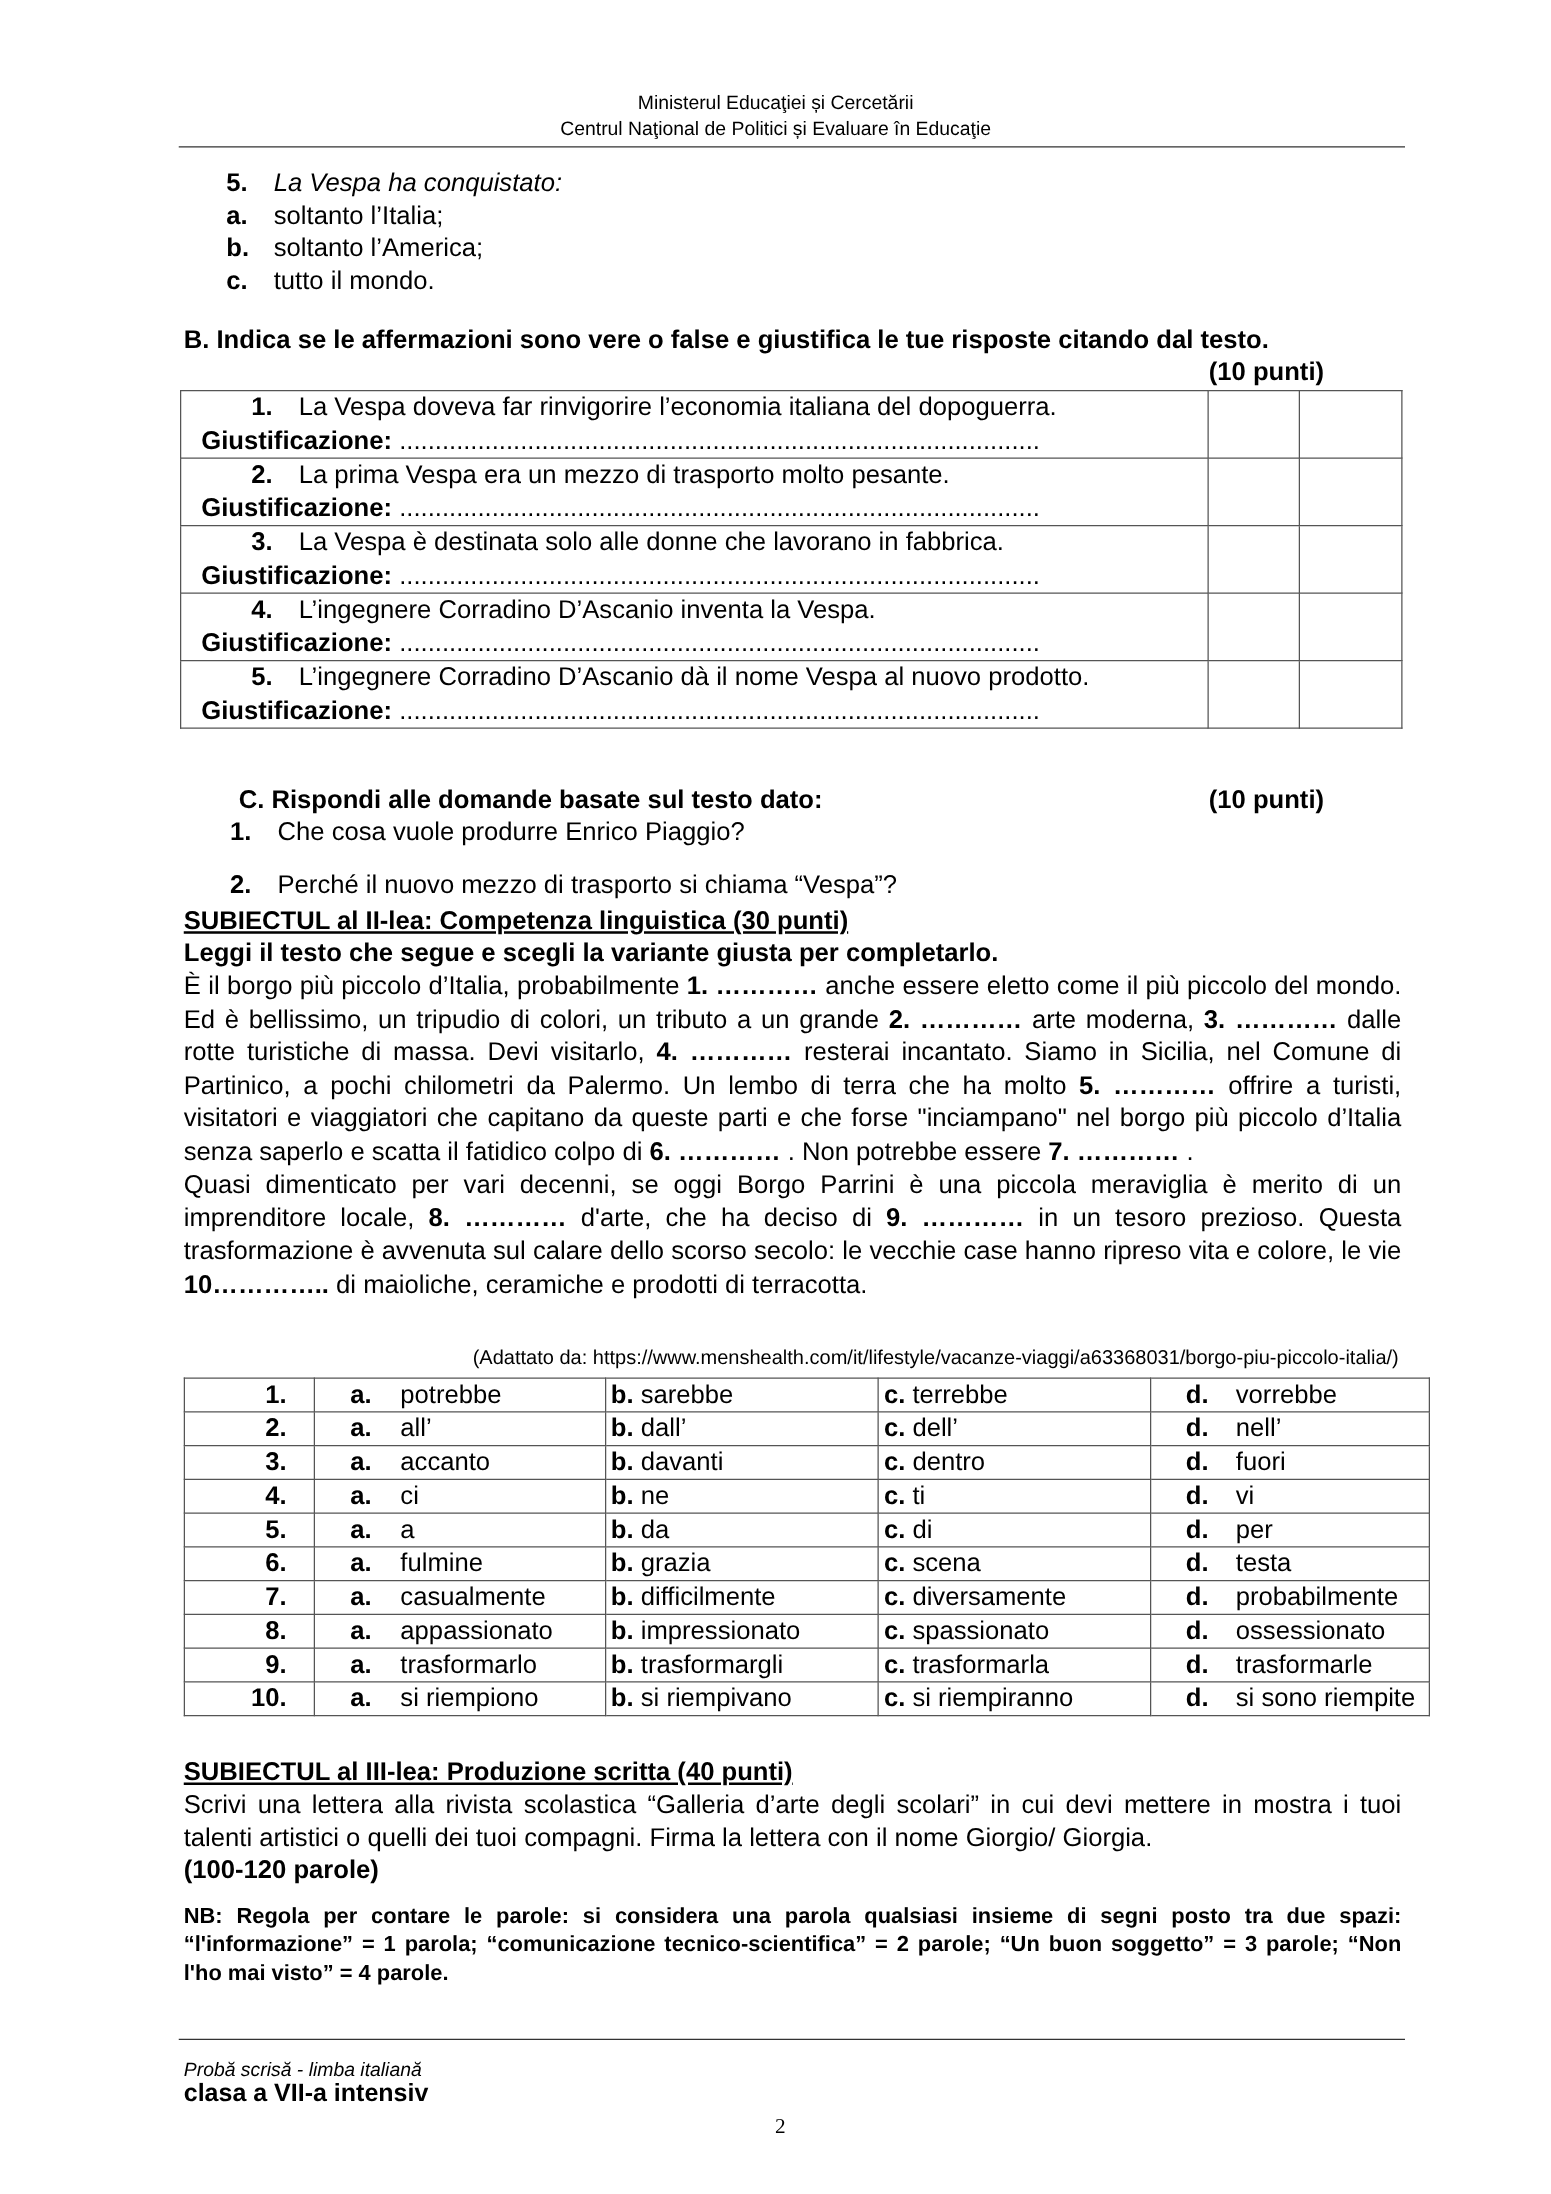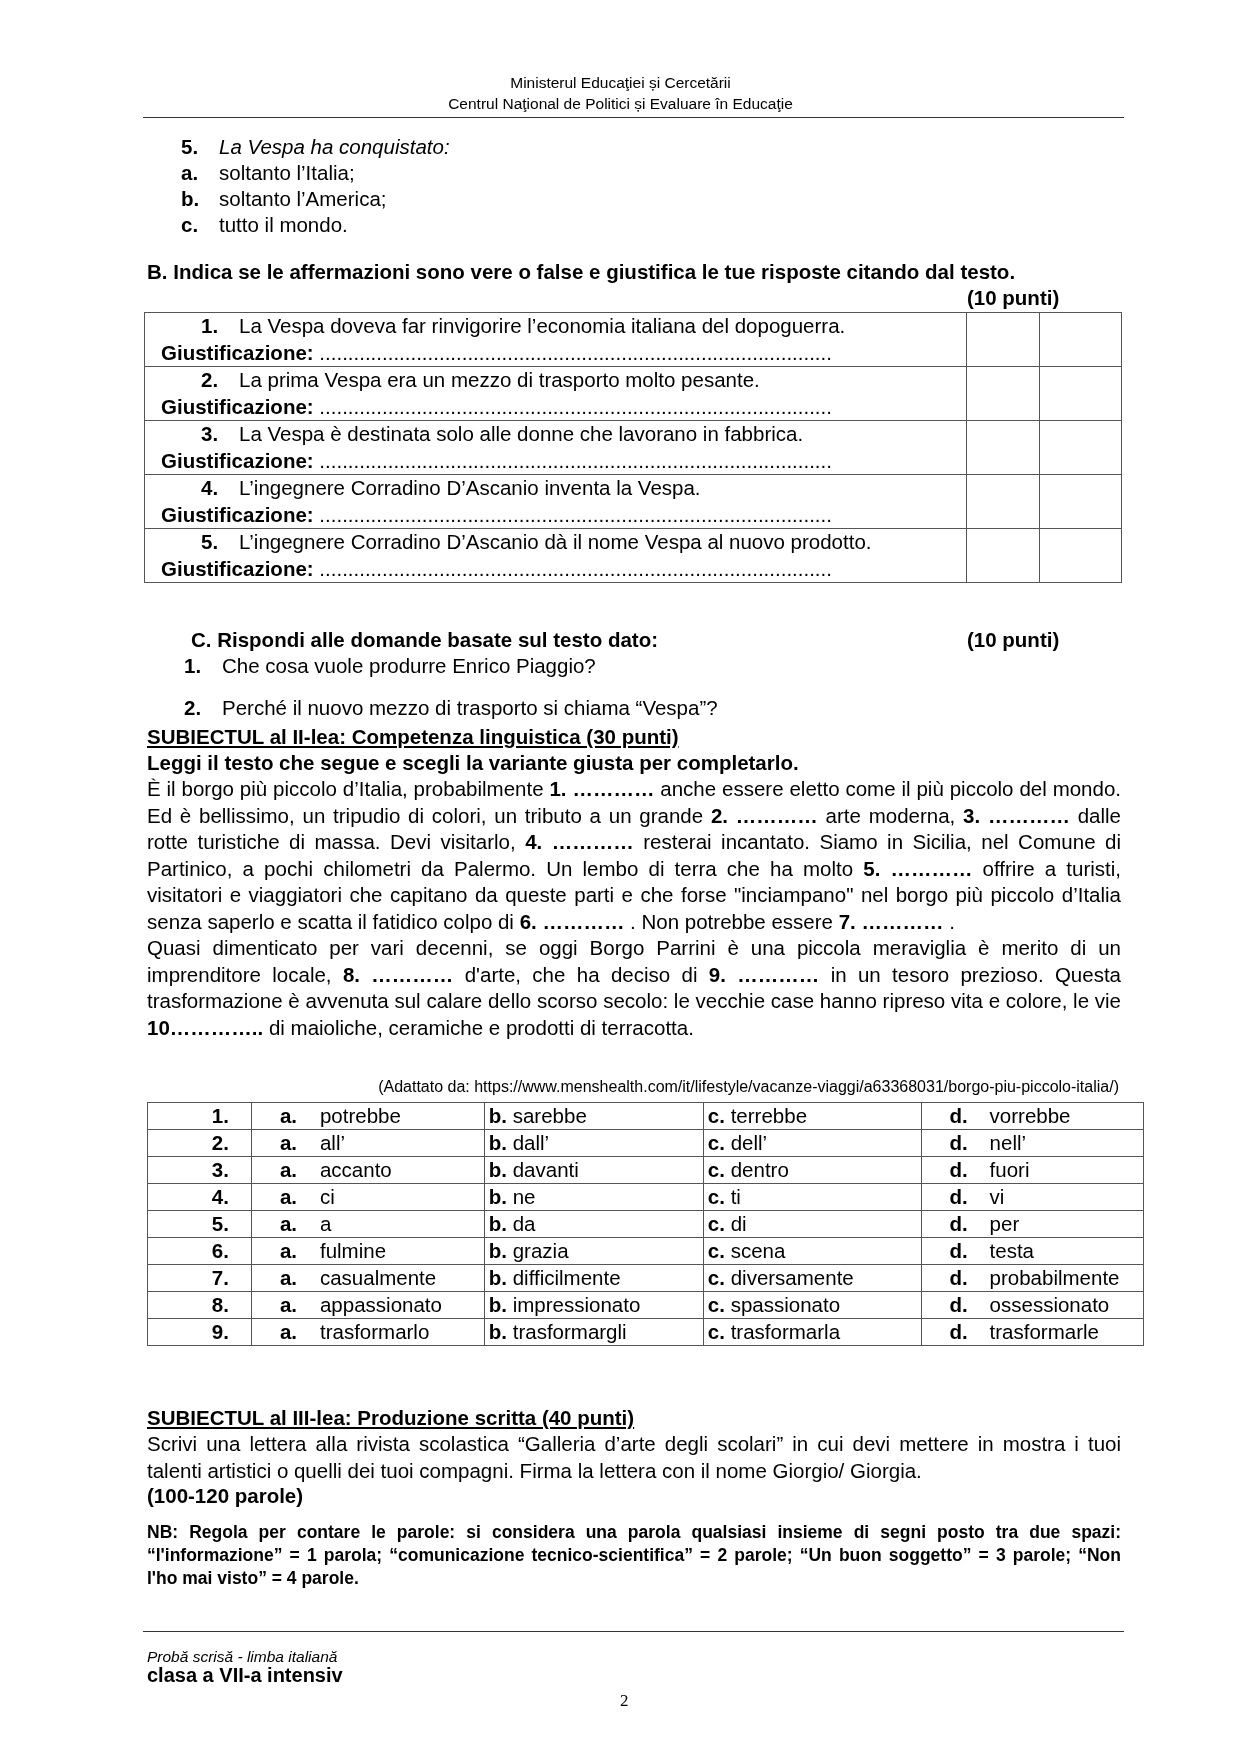--- a/index.html
+++ b/index.html
@@ -195,20 +195,27 @@
         <td><span class="lt">c.</span> <span>spassionato</span></td>
         <td><span class="lt ltd">d.</span><span>ossessionato</span></td>
       </tr>
       <tr>
         <td class="n">9.</td>
         <td><span class="lt lta">a.</span><span>trasformarlo</span></td>
         <td><span class="lt">b.</span> <span>trasformargli</span></td>
         <td><span class="lt">c.</span> <span>trasformarla</span></td>
         <td><span class="lt ltd">d.</span><span>trasformarle</span></td>
       </tr>
+      <tr>
+        <td class="n">10.</td>
+        <td><span class="lt lta">a.</span><span>si riempiono</span></td>
+        <td><span class="lt">b.</span> <span>si riempivano</span></td>
+        <td><span class="lt">c.</span> <span>si riempiranno</span></td>
+        <td><span class="lt ltd">d.</span><span>si sono riempite</span></td>
+      </tr>
     </tbody>
 </table>
 
 <div class="abs txt b u" style="left:147px; top:1405px;">SUBIECTUL al III-lea: Produzione scritta (40 punti)</div>
 <div class="abs para" style="top:1431px;">Scrivi una lettera alla rivista scolastica “Galleria d’arte degli scolari” in cui devi mettere in mostra i tuoi talenti artistici o quelli dei tuoi compagni. Firma la lettera con il nome Giorgio/ Giorgia.</div>
 <div class="abs txt b" style="left:147px; top:1483px;">(100-120 parole)</div>
 <div class="abs nb" style="top:1521px;">NB: Regola per contare le parole: si considera una parola qualsiasi insieme di segni posto tra due spazi: “l'informazione” = 1 parola; “comunicazione tecnico-scientifica” = 2 parole; “Un buon soggetto” = 3 parole; “Non l'ho mai visto” = 4 parole.</div>
 
 <div class="abs hline" style="top:1631px;"></div>
 <div class="abs" style="left:147px; top:1647px; font-size:15.5px; line-height:19px;font-style:italic;">Probă scrisă - limba italiană</div>

